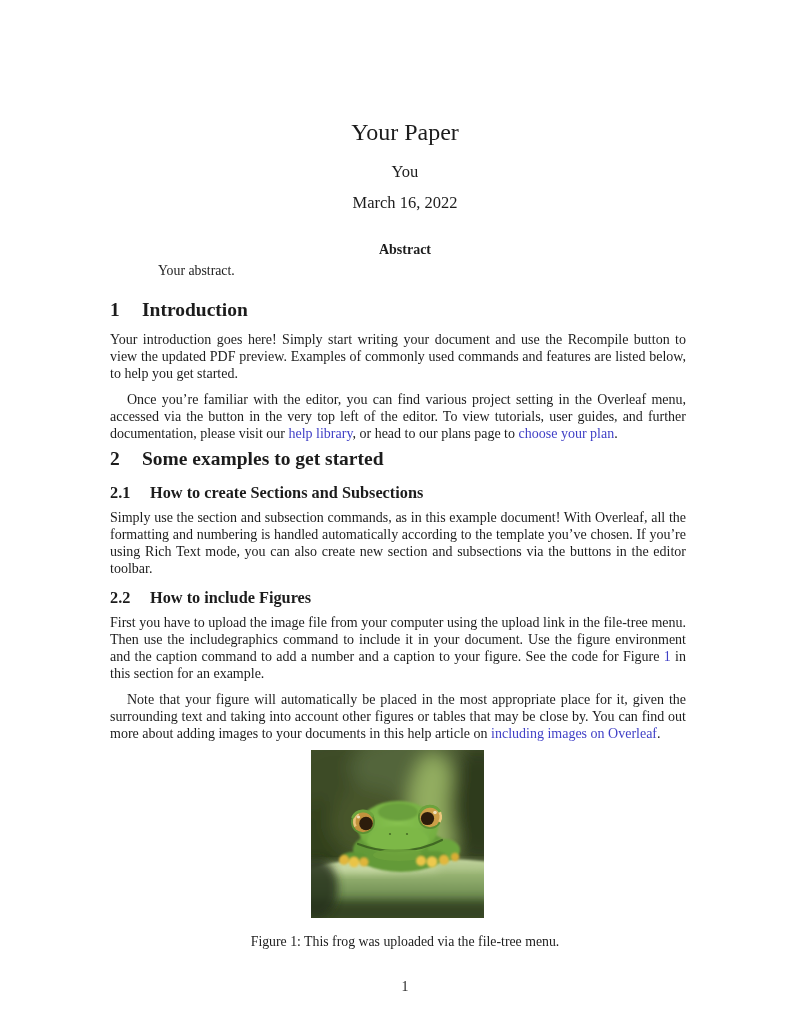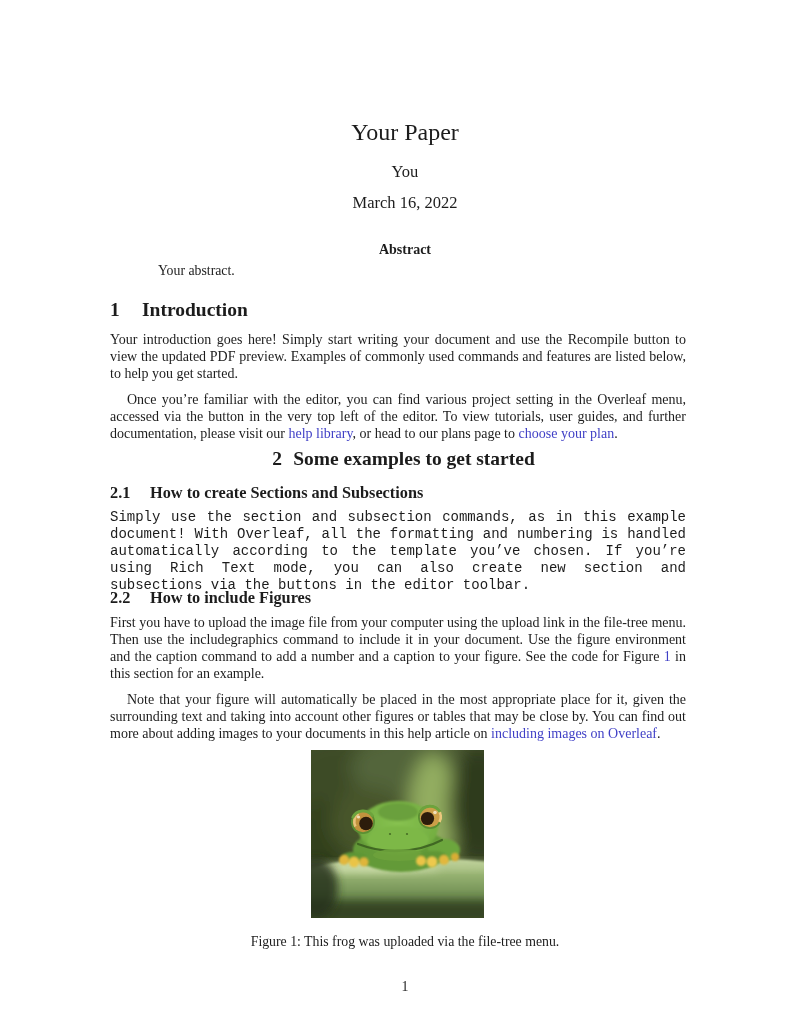--- a/index.html
+++ b/index.html
@@ -28,23 +28,23 @@
 
   .sec-h { line-height: 1; font-weight: bold; white-space: nowrap; }
   .sec-h .sec-num { display: inline-block; }
   .sec-h.level1 { font-size: 19.5px; }
   .sec-h.level1 .sec-num { min-width: 32px; }
   .sec-h.level2 { font-size: 16.3px; }
   .sec-h.level2 .sec-num { min-width: 40px; }
 
   #sec1-heading  { top: 300px; }
   #sec1-body     { top: 331px; }
-  #sec2-heading  { top: 449px; text-align: center; }
+  #sec2-heading  { top: 449px; }
   #sec21-heading { top: 485px; }
-  #sec21-body    { top: 509px; font-family: Liberation Mono, monospace; }
+  #sec21-body    { top: 509px; }
   #sec22-heading { top: 590px; }
   #sec22-body    { top: 614px; }
 
   .para {
     margin: 0;
     font-size: 14px;
     line-height: 17px;
     text-align: justify;
   }
   .para.indent { text-indent: 17px; margin-top: 9px; }

